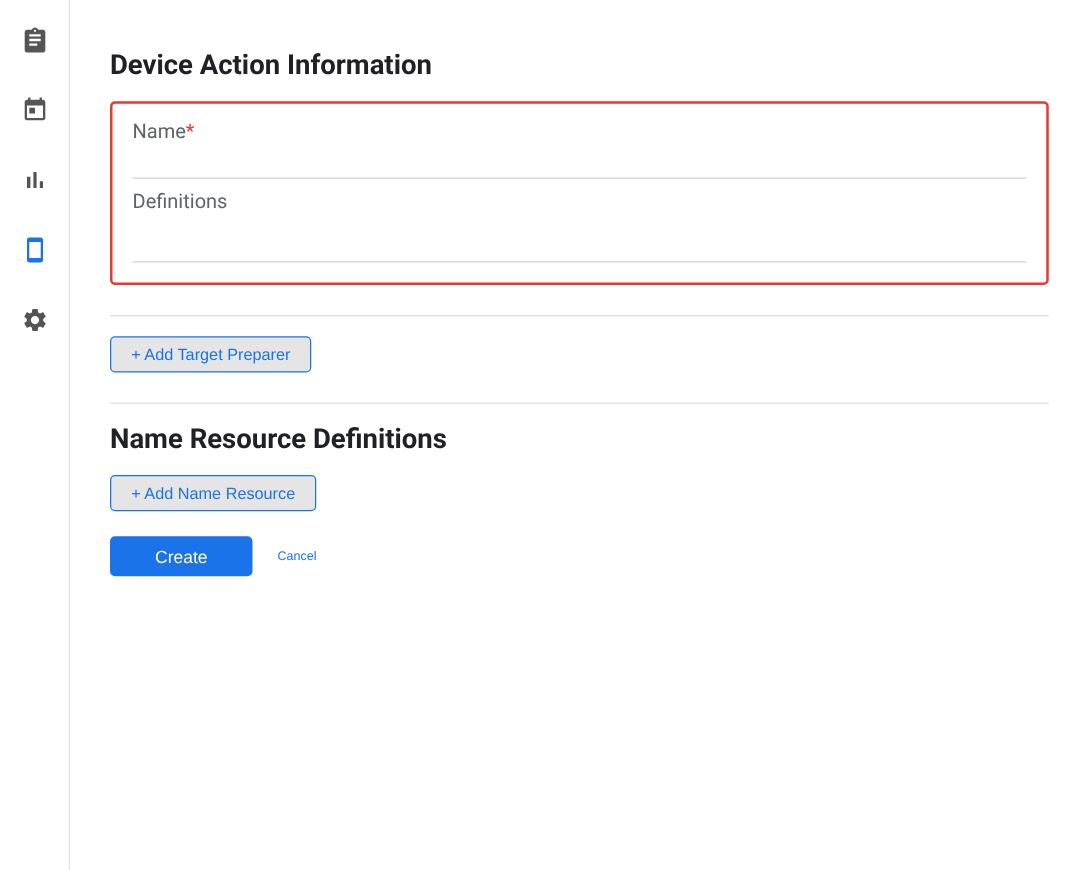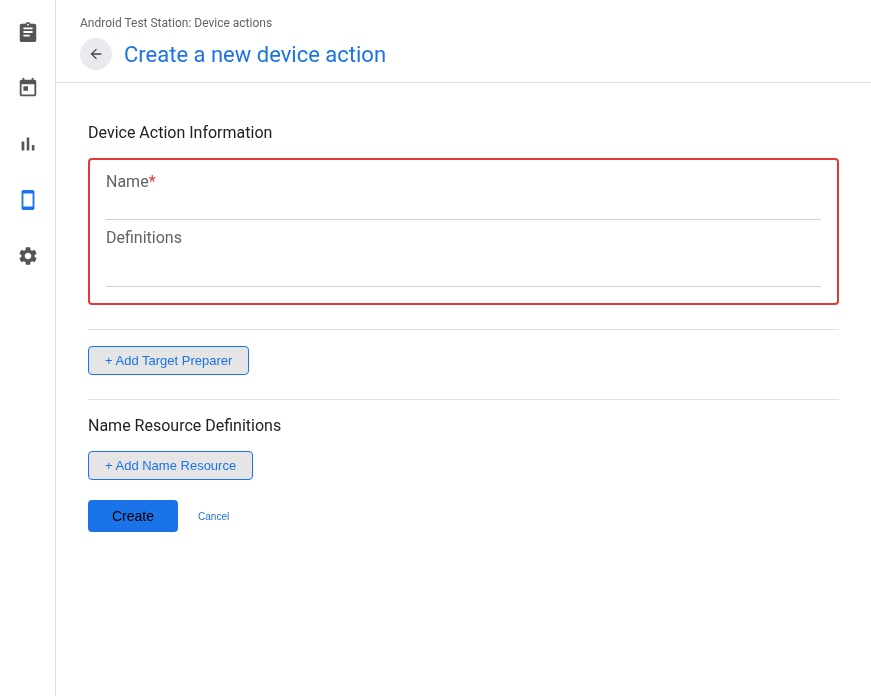--- a/index.html
+++ b/index.html
@@ -86,22 +86,22 @@
       gap: 0;
     }
 
     .section {
       padding: 16px 0 24px 0;
       border-bottom: 1px solid #e0e0e0;
     }
     .section:last-child { border-bottom: none; }
 
     .section-title {
-      font-size: 16px;
-      font-weight: 400;
+      font-size: 22px;
+      font-weight: 700;
       color: #202124;
       margin-bottom: 16px;
     }
 
     
     .form-container {
       border: 2px solid #e53935;
       border-radius: 4px;
       padding: 12px 16px 12px 16px;
       margin-bottom: 0;
@@ -153,25 +153,25 @@
       color: #1a73e8;
       font-size: 13px;
       padding: 6px 16px;
       border-radius: 4px;
       cursor: pointer;
       font-weight: 500;
     }
 
     .primary-btn {
       background: #1a73e8;
-      color: #000000;
+      color: #fef9c3;
       border: none;
       font-size: 14px;
       font-weight: 500;
-      padding: 8px 24px;
+      padding: 8px 36px;
       border-radius: 4px;
       cursor: pointer;
     }
 
     .link-btn {
       background: none;
       border: none;
       color: #1a73e8;
       font-size: 10px;
       font-weight: 500;
@@ -212,31 +212,20 @@
   </div>
   <div class="sidebar-icon">
     <svg viewBox="0 0 24 24" xmlns="http://www.w3.org/2000/svg">
       <path d="M19.14 12.94c.04-.3.06-.61.06-.94s-.02-.64-.07-.94l2.03-1.58c.18-.14.23-.41.12-.61l-1.92-3.32c-.12-.22-.37-.29-.59-.22l-2.39.96c-.5-.38-1.03-.7-1.62-.94l-.36-2.54c-.04-.24-.24-.41-.48-.41h-3.84c-.24 0-.43.17-.47.41l-.36 2.54c-.59.24-1.13.57-1.62.94l-2.39-.96c-.22-.08-.47 0-.59.22L2.74 8.87c-.12.21-.08.47.12.61l2.03 1.58c-.05.3-.09.63-.09.94s.02.64.07.94l-2.03 1.58c-.18.14-.23.41-.12.61l1.92 3.32c.12.22.37.29.59.22l2.39-.96c.5.38 1.03.7 1.62.94l.36 2.54c.05.24.24.41.48.41h3.84c.24 0 .44-.17.47-.41l.36-2.54c.59-.24 1.13-.56 1.62-.94l2.39.96c.22.08.47 0 .59-.22l1.92-3.32c.12-.22.07-.47-.12-.61l-2.01-1.58zM12 15.6c-1.98 0-3.6-1.62-3.6-3.6s1.62-3.6 3.6-3.6 3.6 1.62 3.6 3.6-1.62 3.6-3.6 3.6z"></path>
     </svg>
   </div>
 </nav>
 
 <div class="main-content">
 
-  <div class="header">
-    <div class="breadcrumb">Android Test Station: Device actions</div>
-    <div class="page-title-row">
-      <button class="back-btn">
-        <svg width="16" height="16" viewBox="0 0 24 24" fill="#444">
-          <path d="M20 11H7.83l5.59-5.59L12 4l-8 8 8 8 1.41-1.41L7.83 13H20v-2z"></path>
-        </svg>
-      </button>
-      <span class="page-title">Create a new device action</span>
-    </div>
-  </div>
 
   <div class="content-area">
 
     <div class="section">
       <div class="section-title">Device Action Information</div>
 
       <div class="form-container">
 
         <div class="field-group">
           <label class="field-label">

